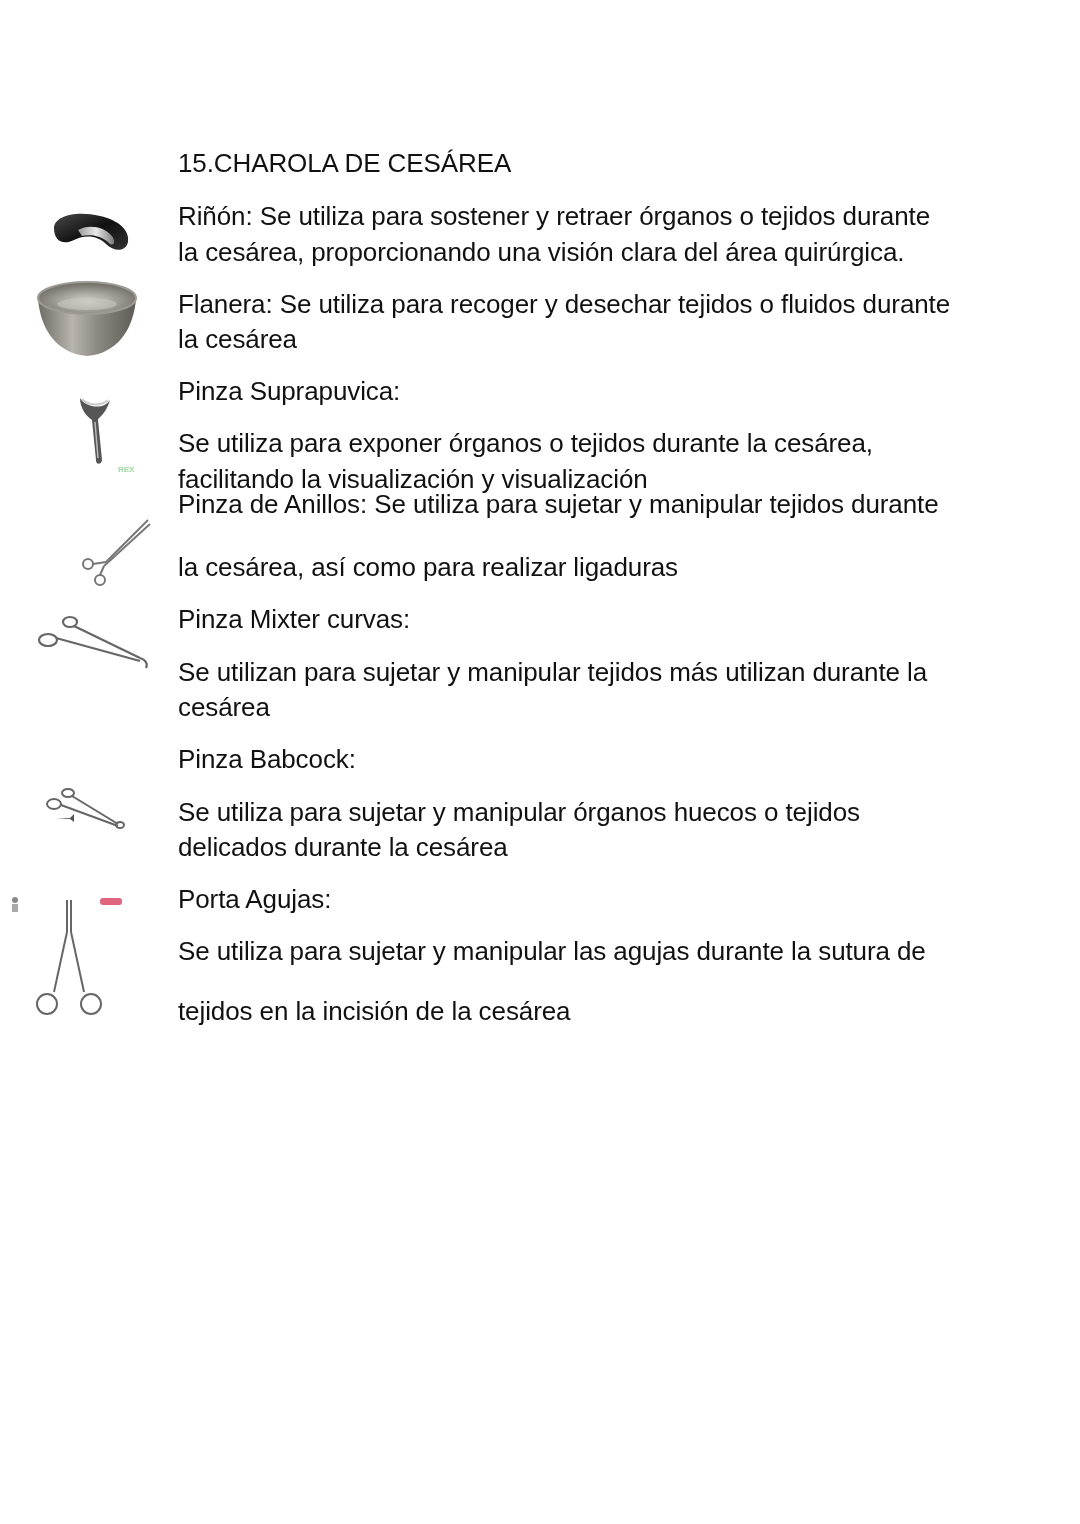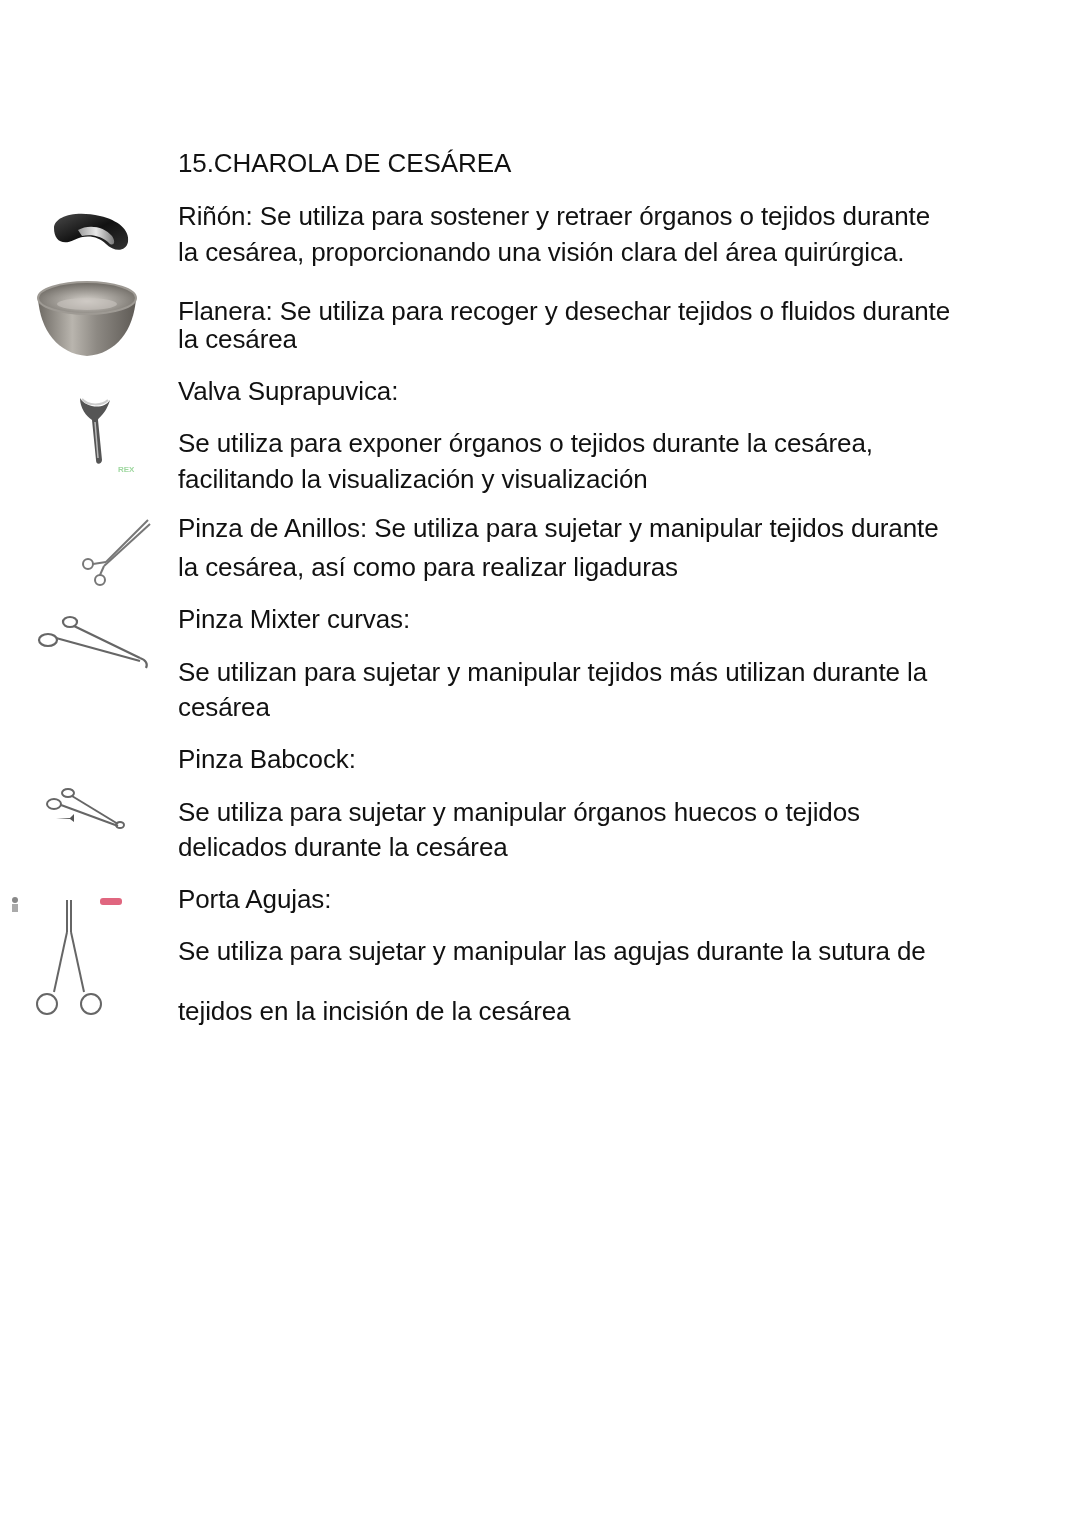--- a/index.html
+++ b/index.html
@@ -48,48 +48,48 @@
       <radialGradient id="bwi" cx="0.5" cy="0.6" r="0.6">
         <stop offset="0" stop-color="#d6d2cc"></stop>
         <stop offset="1" stop-color="#6c6862"></stop>
       </radialGradient>
     </defs>
     <path d="M2 18 C4 50 22 74 51 76 C80 74 98 50 100 18 Z" fill="url(#bw)"></path>
     <ellipse cx="51" cy="18" rx="49" ry="16" fill="url(#bwi)" stroke="#9e9a94" stroke-width="2"></ellipse>
     <ellipse cx="51" cy="24" rx="30" ry="6" fill="#c9c5bf" opacity="0.6"></ellipse>
   </svg>
 </div>
-<div class="line" style="top:311px;text-align:right;">Flanera: Se utiliza para recoger y desechar tejidos o fluidos durante</div>
+<div class="line" style="top:304px;text-align:right;">Flanera: Se utiliza para recoger y desechar tejidos o fluidos durante</div>
 <div class="line" style="top:339px;">la cesárea</div>
 
 <div class="img" style="left:76px; top:390px;text-align:right;">
   <svg width="70" height="86" viewBox="0 0 70 86">
     <path d="M4 8 C10 18 28 20 34 10 C30 24 22 28 22 30 L26 70 C26 74 20 76 20 70 L16 30 C10 26 4 18 4 8 Z" fill="#555"></path>
     <path d="M6 9 C12 16 26 16 32 10" stroke="#ccc" stroke-width="2" fill="none"></path>
     <path d="M19 32 L22 68" stroke="#bbb" stroke-width="1.5"></path>
     <text x="42" y="82" font-size="8" font-family="Liberation Sans, sans-serif" font-weight="bold" fill="#9fd8a0">REX</text>
   </svg>
 </div>
-<div class="line" style="top:391px;"> Valva Suprapuvica:</div>
+<div class="line" style="top:391px;"> Pinza Suprapuvica:</div>
 <div class="line" style="top:443px;">Se utiliza para exponer órganos o tejidos durante la cesárea,</div>
 <div class="line" style="top:479px;">facilitando la visualización y visualización</div>
 
 <div class="img" style="left:76px; top:516px;">
   <svg width="76" height="72" viewBox="0 0 76 72">
     <g stroke="#777" stroke-width="2" fill="none">
       <line x1="72" y1="4" x2="30" y2="46"></line>
       <line x1="74" y1="8" x2="28" y2="50"></line>
       <circle cx="12" cy="48" r="5"></circle>
       <circle cx="24" cy="64" r="5"></circle>
       <line x1="17" y1="48" x2="30" y2="46"></line>
       <line x1="24" y1="59" x2="28" y2="50"></line>
     </g>
   </svg>
 </div>
-<div class="line" style="top:528px;">Pinza de Anillos: Se utiliza para sujetar y manipular tejidos durante</div>
+<div class="line" style="top:504px;">Pinza de Anillos: Se utiliza para sujetar y manipular tejidos durante</div>
 <div class="line" style="top:567px;">la cesárea, así como para realizar ligaduras</div>
 
 <div class="img" style="left:36px; top:612px;">
   <svg width="118" height="58" viewBox="0 0 118 58">
     <g stroke="#666" stroke-width="2.2" fill="none">
       <ellipse cx="34" cy="10" rx="7" ry="5"></ellipse>
       <ellipse cx="12" cy="28" rx="9" ry="6"></ellipse>
       <path d="M38 14 L104 46"></path>
       <path d="M20 26 L104 49"></path>
       <path d="M104 46 C110 48 112 52 110 56"></path>

